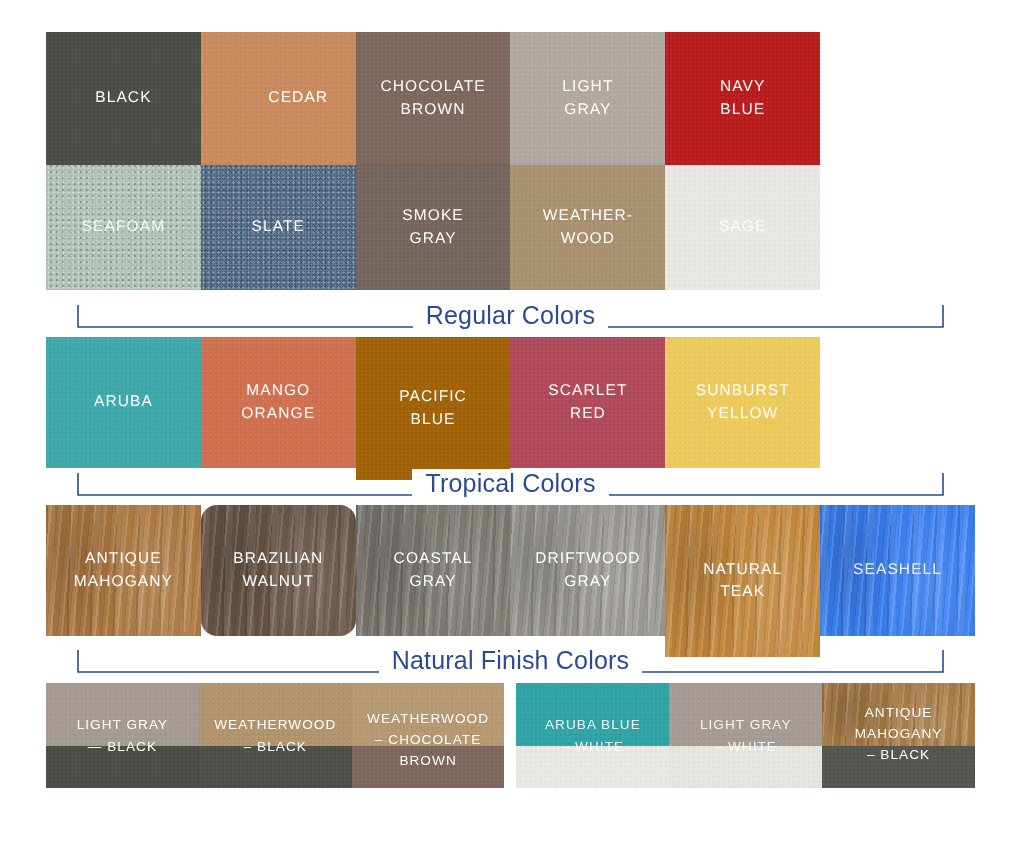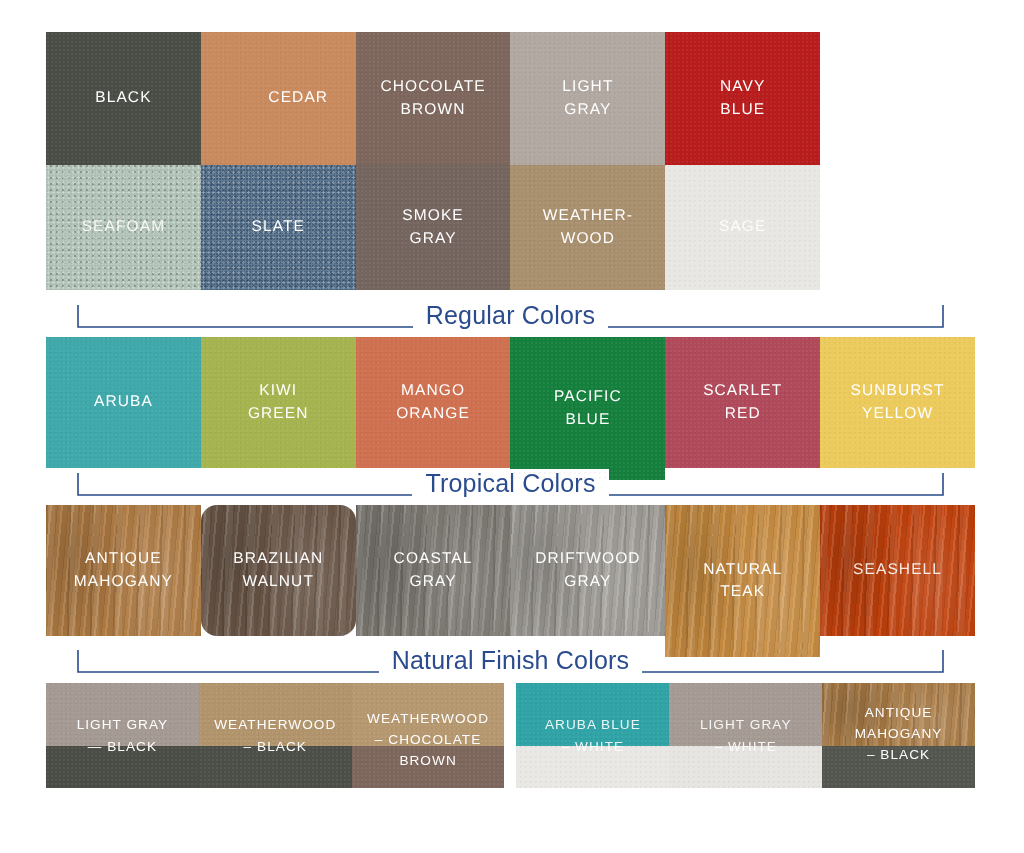--- a/index.html
+++ b/index.html
@@ -157,27 +157,24 @@
         <svg width="867" height="38">
           <path d="M1 7 L1 29 L866 29 L866 7" fill="none" stroke="#2a4b8d" stroke-width="1.6"></path>
         </svg>
         <div class="caption"><span>Regular Colors</span></div>
       </div>
       <div class="group" style="top: 337px;">
         <div class="row" style="height: 131px;">
           <div class="sw tex-grain" style="width: 154.833px; height: 131px; background: rgb(63, 168, 170);">
             <div class="lbl">ARUBA</div>
           </div>
-          <div class="sw tex-grain" style="width: 154.833px; height: 131px; background: rgb(166, 180, 79);">
-            <div class="lbl">KIWI<br>GREEN</div>
-          </div>
           <div class="sw tex-grain" style="width: 154.833px; height: 131px; background: rgb(207, 112, 80);">
             <div class="lbl">MANGO<br>ORANGE</div>
           </div>
-          <div class="sw tex-grain" style="width: 154.833px; height: 143px; background: #15803d;">
+          <div class="sw tex-grain" style="width: 154.833px; height: 143px; background: #a16207;">
             <div class="lbl">PACIFIC<br>BLUE</div>
           </div>
           <div class="sw tex-grain" style="width: 154.833px; height: 131px; background: rgb(176, 73, 90);">
             <div class="lbl">SCARLET<br>RED</div>
           </div>
           <div class="sw tex-grain" style="width: 154.833px; height: 131px; background: rgb(236, 203, 92);">
             <div class="lbl">SUNBURST<br>YELLOW</div>
           </div>
         </div>
       </div>
@@ -197,21 +194,21 @@
           </div>
           <div class="sw tex-wood" style="width: 154.833px; height: 131px; background: rgb(126, 122, 116);">
             <div class="lbl">COASTAL<br>GRAY</div>
           </div>
           <div class="sw tex-wood" style="width: 154.833px; height: 131px; background: rgb(157, 154, 149);">
             <div class="lbl">DRIFTWOOD<br>GRAY</div>
           </div>
           <div class="sw tex-wood" style="width: 154.833px; height: 152px; background: rgb(199, 139, 63);">
             <div class="lbl">NATURAL<br>TEAK</div>
           </div>
-          <div class="sw tex-wood dimlbl" style="width: 154.833px; height: 131px; background: #c2410c;">
+          <div class="sw tex-wood dimlbl" style="width: 154.833px; height: 131px; background: #3b82f6;">
             <div class="lbl">SEASHELL</div>
           </div>
         </div>
       </div>
       <div class="bracket" style="top: 643px;">
         <svg width="867" height="38">
           <path d="M1 7 L1 29 L866 29 L866 7" fill="none" stroke="#2a4b8d" stroke-width="1.6"></path>
         </svg>
         <div class="caption"><span>Natural Finish Colors</span></div>
       </div>

